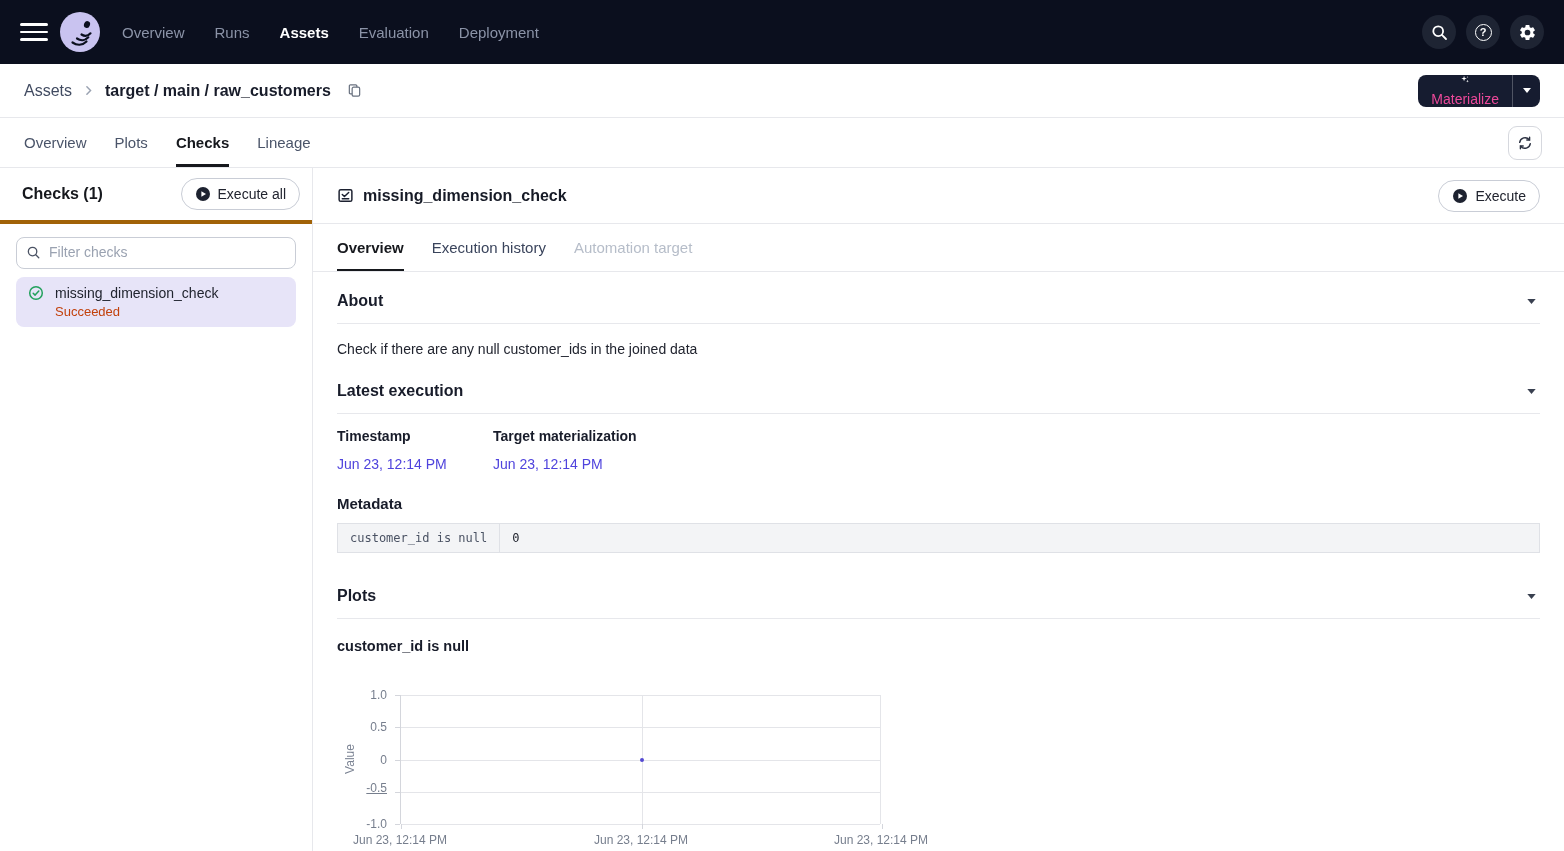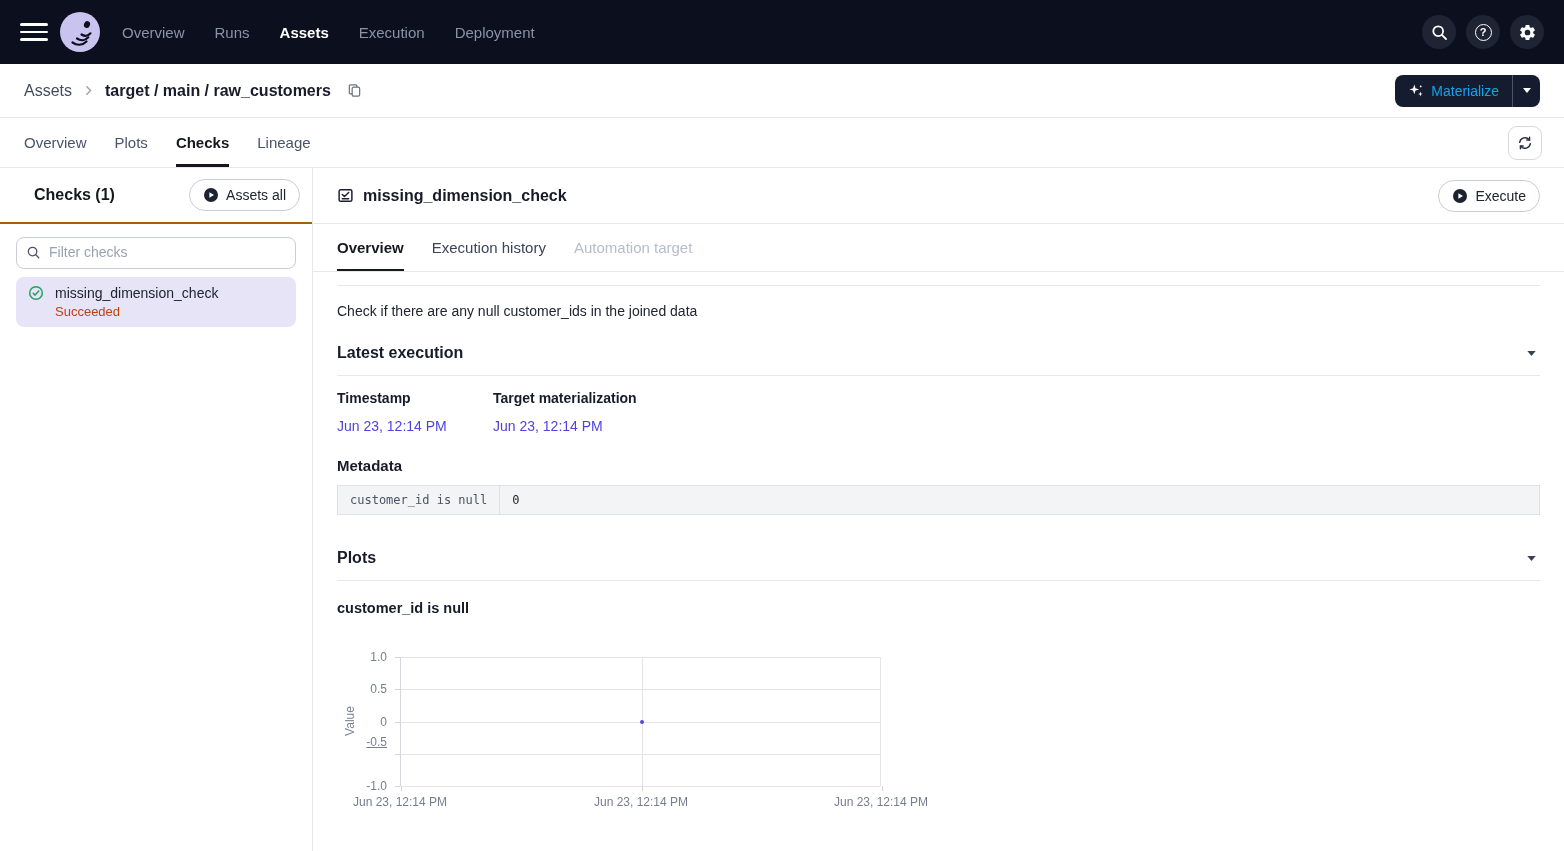--- a/index.html
+++ b/index.html
@@ -22,40 +22,40 @@
 
   
   .crumb-row { height: 54px; display: flex; align-items: center; padding: 0 24px; border-bottom: 1px solid #e7e8ec; }
   .crumb { display: flex; align-items: center; gap: 10px; font-size: 16px; }
   .crumb-root { color: #414b61; cursor: pointer; }
   .crumb-asset { color: #181c2a; font-weight: 700; }
   .copy-btn { margin-left: 6px; display: flex; align-items: center; cursor: pointer; }
   .crumb-actions { margin-left: auto; display: flex; }
   .mat-btn { display: flex; align-items: stretch; background: #161c30; border-radius: 8px; overflow: hidden;
     height: 32px; cursor: pointer; }
-  .mat-main { display: flex; align-items: center; gap: 7px; padding: 0 13px; color: #0ea5e9; font-size: 14px; font-weight: 500; }
+  .mat-main { display: flex; align-items: center; gap: 7px; padding: 0 13px; color: #ec4899; font-size: 14px; font-weight: 500; flex-direction: column; }
   .mat-caret { display: flex; align-items: center; justify-content: center; width: 28px;
     border-left: 1px solid rgba(255,255,255,0.25); }
 
   
   .asset-tabs-row { height: 50px; display: flex; align-items: stretch; padding: 0 24px;
     border-bottom: 1px solid #e7e8ec; position: relative; }
   .tabs { display: flex; gap: 28px; }
   .tab { display: flex; align-items: center; font-size: 15px; color: #4a5469; cursor: pointer;
     border-bottom: 3px solid transparent; padding-top: 3px; }
   .tab.active { color: #16181d; font-weight: 700; border-bottom-color: #16181d; }
   .refresh-btn { position: absolute; right: 22px; top: 8px; width: 34px; height: 34px;
     border: 1px solid #d6d8de; border-radius: 9px; background: #fff; display: flex;
     align-items: center; justify-content: center; cursor: pointer; }
 
   
   .content { display: flex; height: 683px; }
   .sidebar { width: 313px; flex: 0 0 313px; border-right: 1px solid #e7e8ec; display: flex; flex-direction: column; }
   .sidebar-header { height: 56px; display: flex; align-items: center; justify-content: space-between;
-    padding: 0 12px 0 34px; border-bottom: 2px solid #a16207; }
+    padding: 0 12px 0 22px; border-bottom: 4px solid #a16207; }
   .sidebar-title { font-size: 16px; font-weight: 700; color: #16181d; }
   .pill-btn { display: inline-flex; align-items: center; gap: 7px; height: 32px; padding: 0 13px;
     border: 1px solid #c9cdd6; border-radius: 16px; background: #fff; font-size: 14px; color: #21242f;
     cursor: pointer; font-family: inherit; }
   .filter-wrap { margin: 13px 16px 0; position: relative; }
   .filter-input { width: 100%; height: 32px; border: 1px solid #c9cdd6; border-radius: 8px;
     padding: 0 10px 3px 32px; font-size: 14px; color: #21242f; outline: none; font-family: inherit; }
   .filter-input::placeholder { color: #9aa2b1; }
   .filter-icon { position: absolute; left: 10px; top: 8px; }
   .check-item { margin: 8px 16px 0; background: #e7e4f8; border-radius: 8px; padding: 7px 12px;
@@ -134,21 +134,21 @@
     <circle cx="20" cy="20" r="20" fill="#c9c3f0"></circle>
     <ellipse cx="27" cy="12.5" rx="3" ry="3.5" fill="#0b0f1e" transform="rotate(20 27 12.5)"></ellipse>
     <path d="M12.5 30.5c4.5 3.2 10 3 14-1" stroke="#0b0f1e" stroke-width="2.2" fill="none" stroke-linecap="round"></path>
     <path d="M17 26.5c3.7 2.6 8.3 2 11.3-1.2" stroke="#0b0f1e" stroke-width="2.2" fill="none" stroke-linecap="round"></path>
     <path d="M21.5 22.5c3 2 6.6 1.4 9-1.2" stroke="#0b0f1e" stroke-width="2.2" fill="none" stroke-linecap="round"></path>
   </svg>
   <div class="nav-links">
     <a class="nav-link">Overview</a>
     <a class="nav-link">Runs</a>
     <a class="nav-link active">Assets</a>
-    <a class="nav-link">Execution</a>
+    <a class="nav-link">Evaluation</a>
     <a class="nav-link">Deployment</a>
   </div>
   <div class="topnav-right">
     <div class="icon-circle">
       <svg width="17" height="17" viewBox="0 0 17 17" fill="none">
         <circle cx="7.2" cy="7.2" r="4.9" stroke="#fff" stroke-width="1.8"></circle>
         <line x1="10.9" y1="10.9" x2="15" y2="15" stroke="#fff" stroke-width="1.8" stroke-linecap="round"></line>
       </svg>
     </div>
     <div class="icon-circle">
@@ -215,21 +215,21 @@
 <div class="content">
 
   <div class="sidebar">
     <div class="sidebar-header">
       <span class="sidebar-title">Checks (1)</span>
       <button class="pill-btn">
         <svg width="16" height="16" viewBox="0 0 16 16">
           <circle cx="8" cy="8" r="7" fill="#1d2230"></circle>
             <path d="M6.4 5.2v5.6L11 8z" fill="#fff"></path>
         </svg>
-        <span>Assets all</span>
+        <span>Execute all</span>
       </button>
     </div>
     <div class="filter-wrap">
       <svg class="filter-icon" width="15" height="15" viewBox="0 0 16 16" fill="none">
         <circle cx="7" cy="7" r="4.5" stroke="#4a5263" stroke-width="1.4"></circle>
         <line x1="10.4" y1="10.4" x2="13.6" y2="13.6" stroke="#4a5263" stroke-width="1.4" stroke-linecap="round"></line>
       </svg>
       <input class="filter-input" type="text" placeholder="Filter checks" style="">
     </div>
     <div class="check-item">
@@ -263,20 +263,28 @@
     </div>
 
     <div class="inner-tabs-row">
       <div class="inner-tab active">Overview</div>
       <div class="inner-tab">Execution history</div>
       <div class="inner-tab disabled">Automation target</div>
     </div>
 
     <div class="main-content">
 
+      <div class="section-head">
+        <h2>About</h2>
+        <span class="caret-btn">
+          <svg width="9" height="5" viewBox="0 0 10 6" fill="#394050">
+              <path d="M0 0h10L5 6z"></path>
+            </svg>
+        </span>
+      </div>
       <hr class="section-divider">
       <div class="about-desc">Check if there are any null customer_ids in the joined data</div>
 
       <div class="section-head mt-latest">
         <h2>Latest execution</h2>
         <span class="caret-btn">
           <svg width="9" height="5" viewBox="0 0 10 6" fill="#394050">
               <path d="M0 0h10L5 6z"></path>
             </svg>
         </span>
@@ -319,21 +327,21 @@
       <div class="chart-wrap">
         <div class="chart-ylabel">Value</div>
         <div class="chart-yaxis">
             <div class="ytick-mark" style="top: 0px;"></div>
             <div class="ytick-label" style="top: 0px;">1.0</div>
             <div class="ytick-mark" style="top: 32px;"></div>
             <div class="ytick-label" style="top: 32px;">0.5</div>
             <div class="ytick-mark" style="top: 65px;"></div>
             <div class="ytick-label" style="top: 65px;">0</div>
             <div class="ytick-mark" style="top: 97px;"></div>
-            <div class="ytick-label" style="top: 85px; text-decoration: underline;">-0.5</div>
+            <div class="ytick-label" style="top: 93px; text-decoration: underline;">-0.5</div>
             <div class="ytick-mark" style="top: 129px;"></div>
             <div class="ytick-label" style="top: 129px;">-1.0</div>
           </div>
         <div class="chart-plot">
             <div class="grid-h" style="top: 0px;"></div>
             <div class="grid-h" style="top: 32px;"></div>
             <div class="grid-h" style="top: 65px;"></div>
             <div class="grid-h" style="top: 97px;"></div>
             <div class="grid-h" style="top: 129px;"></div>
             <div class="xtick-mark" style="left: 0px;"></div>

